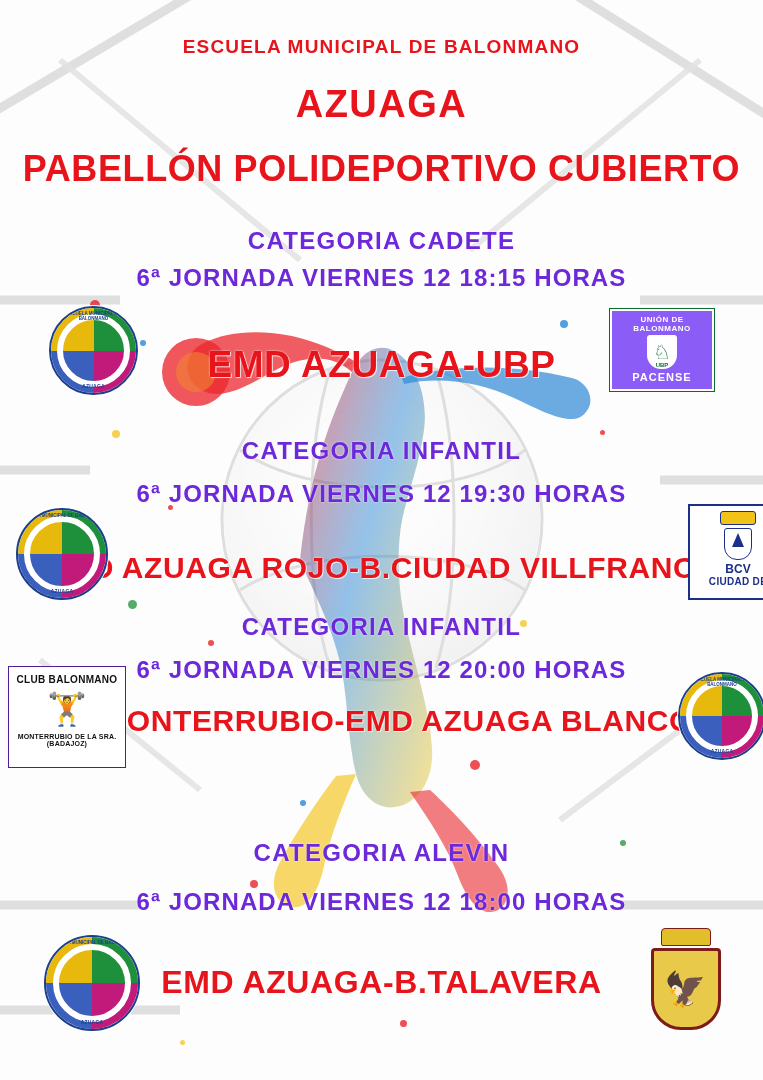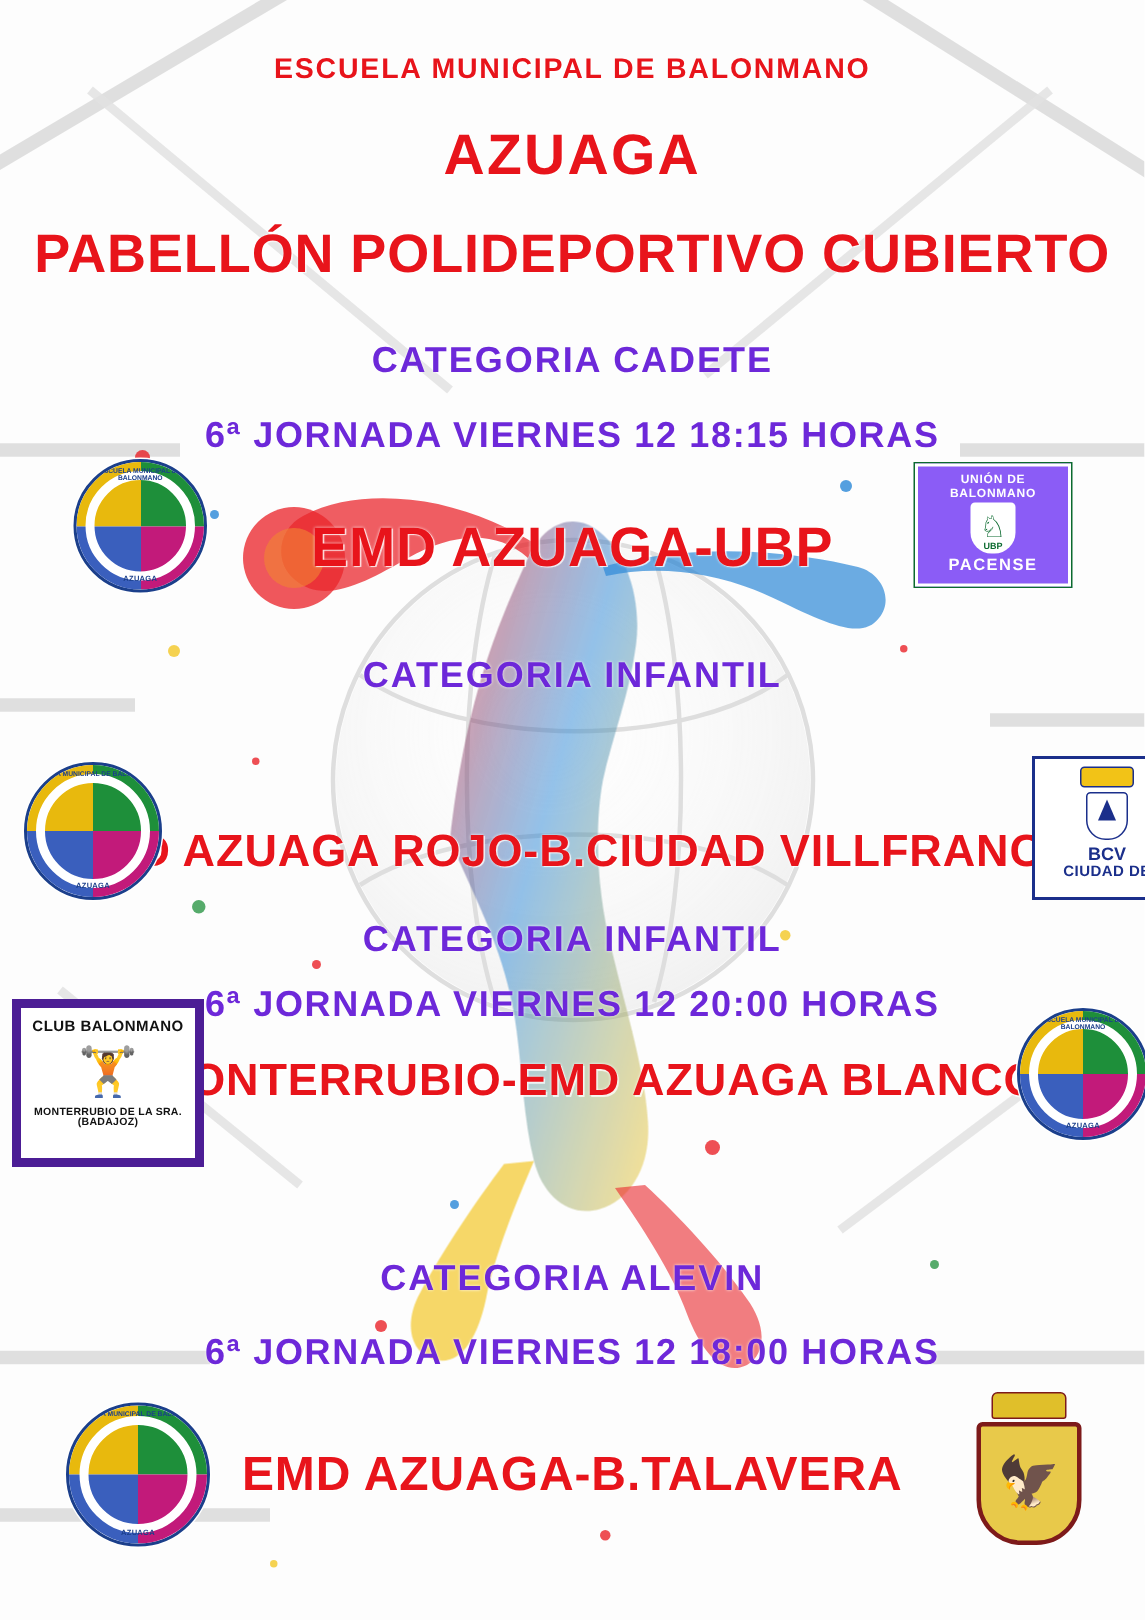--- a/index.html
+++ b/index.html
@@ -71,21 +71,21 @@
 
   .header-small  { top: 36px;  font-size: 19px; letter-spacing: 1.2px; }
   .header-azuaga { top: 83px;  font-size: 38px; letter-spacing: 1.5px; }
   .header-pab    { top: 148px; font-size: 36px; letter-spacing: 0.6px; }
 
   .cat      { font-size: 24px; letter-spacing: 1.3px; }
   .jornada  { font-size: 24px; letter-spacing: 1.1px; }
   .match    { font-size: 31px; letter-spacing: 0.6px; margin-top: 14px; }
 
   .c1-cat   { top: 227px; }
-  .c1-jor   { top: 277px; text-align: center; }
+  .c1-jor   { top: 264px; text-align: center; }
   .c1-match { top: 330px; font-size: 37px; }
 
   .c2-cat   { top: 437px; }
   .c2-jor   { top: 480px; }
   .c2-match { top: 537px; font-size: 30px; }
 
   .c3-cat   { top: 613px; }
   .c3-jor   { top: 656px; }
   .c3-match { top: 690px; font-size: 30px; }
 
@@ -207,21 +207,21 @@
     border-bottom: 14px solid #1b2f8b;
   }
   .bcv .bcv-txt { font-size: 12px; font-weight: bold; margin-top: 2px; }
   .bcv .city-txt { font-size: 10px; font-weight: bold; letter-spacing: .3px; }
 
   
   .cbm {
     width: 116px;
     height: 100px;
     background: #fff;
-    border: 6px solid #4c1d95;
+    border: 1px solid #4c1d95;
     position: absolute;
     text-align: center;
     color: #111;
   }
   .cbm .l1 { font-size: 10px; font-weight: bold; margin-top: 7px; letter-spacing: .3px; }
   .cbm .fig {
     width: 46px; height: 42px; margin: 3px auto 0;
     position: relative;
   }
   .cbm .fig .player {
@@ -441,20 +441,21 @@
 
     <div class="txt red header-small">ESCUELA MUNICIPAL DE BALONMANO</div>
     <div class="txt red header-azuaga">AZUAGA</div>
     <div class="txt red header-pab">PABELLÓN POLIDEPORTIVO CUBIERTO</div>
 
     <div class="txt dark cat c1-cat">CATEGORIA CADETE</div>
     <div class="txt dark jornada c1-jor">6ª JORNADA   VIERNES 12   18:15 HORAS</div>
     <div class="txt red match c1-match">EMD AZUAGA-UBP</div>
 
     <div class="txt dark cat c2-cat">CATEGORIA INFANTIL</div>
+    <div class="txt dark jornada c2-jor">6ª JORNADA   VIERNES 12   19:30 HORAS</div>
     <div class="txt red match c2-match">EMD AZUAGA ROJO-B.CIUDAD VILLFRANCA</div>
 
     <div class="txt dark cat c3-cat">CATEGORIA INFANTIL</div>
     <div class="txt dark jornada c3-jor">6ª JORNADA   VIERNES 12   20:00 HORAS</div>
     <div class="txt red match c3-match">B.MONTERRUBIO-EMD AZUAGA BLANCO</div>
 
     <div class="txt dark cat c4-cat">CATEGORIA ALEVIN</div>
     <div class="txt dark jornada c4-jor">6ª JORNADA   VIERNES 12   18:00 HORAS</div>
     <div class="txt red match c4-match">EMD AZUAGA-B.TALAVERA</div>
   </div>

